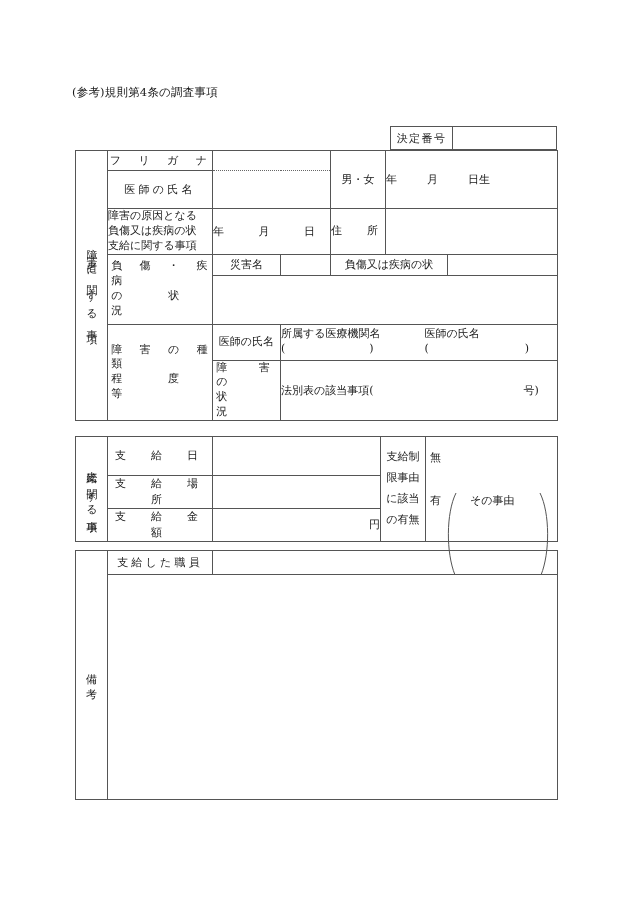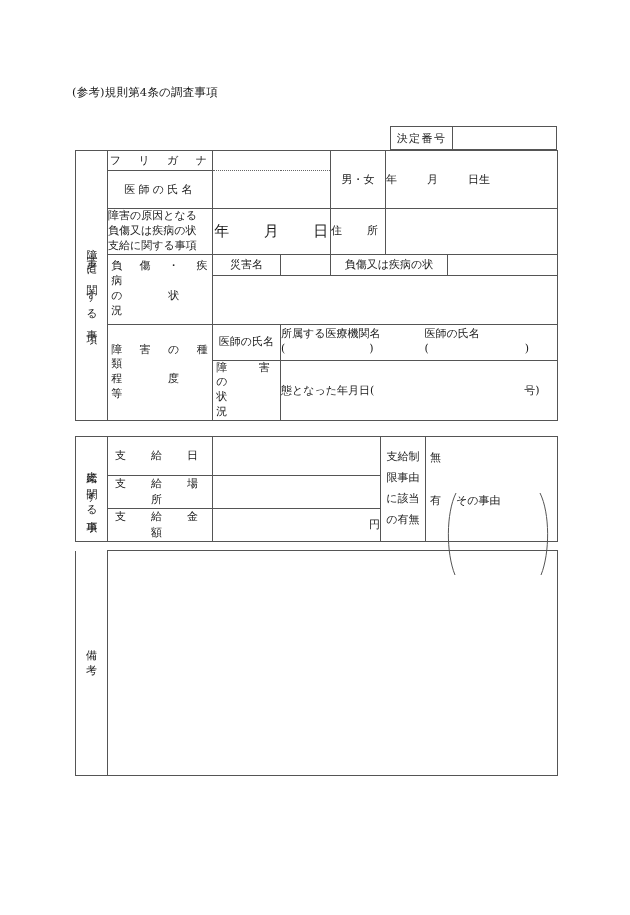--- a/index.html
+++ b/index.html
@@ -131,22 +131,21 @@
   }
   .furigana-blank {
     border-bottom: 1px dotted #666 !important;
     border-top: 1px solid #555 !important;
     border-left: 1px solid #555 !important;
     border-right: 1px solid #555 !important;
   }
   .nb-t { border-top: none !important; }
 
   .date-inline {
-    text-align: center;
-    font-size: 15px;
+    font-size: 11px;
     letter-spacing: 0.5px;
   }
   .date-inline span { display: inline-block; }
   .gap-m { width: 34px; }
 
   .birth-cell {
     text-align: left;
     padding-right: 14px;
     font-size: 11px;
   }
@@ -192,21 +191,21 @@
     font-size: 11px;
   }
   .brace-no {
     position: absolute;
     left: 4px;
     bottom: 24px;
     font-size: 11px;
   }
   .brace-reason {
     position: absolute;
-    left: 30px;
+    left: 44px;
     top: 4px;
     font-size: 11px;
   }
   .brace-svg {
     position: absolute;
     left: 18px;
     top: 2px;
   }
   .bikou-stack {
     display: flex;
@@ -309,21 +308,21 @@
           </div>
         </td>
       </tr>
 
       <tr>
         <td class="lbl-2line" style="height:34px">
           <div class="spread">障　　害　　の</div>
           <div class="spread">状　　　　況</div>
         </td>
         <td colspan="4" class="houbetsu">
-          <span>態となった年月日(</span><span class="gapbig"></span><span>号)</span>
+          <span>法別表の該当事項(</span><span class="gapbig"></span><span>号)</span>
         </td>
       </tr>
     </tbody>
   </table>
 
   <table class="main-table" style="top:436px">
     <colgroup>
       <col style="width:32px">
       <col style="width:105px">
       <col style="width:168px">
@@ -371,20 +370,25 @@
   </table>
 
   <table class="main-table" style="top:550px">
     <colgroup>
       <col style="width:32px">
       <col style="width:105px">
       <col style="width:345px">
     </colgroup>
     <tbody>
       <tr>
+        <td style="border-left:1px solid #555;border-bottom:none;border-top:1px solid #555;border-right:1px solid #555"></td>
+        <td class="lbl spread" style="height:24px">支給した職員</td>
+        <td></td>
+      </tr>
+      <tr>
         <td style="border-top:none">
           <div class="bikou-stack">
             <span>備</span>
             <span>考</span>
           </div>
         </td>
         <td colspan="2" style="height:225px"></td>
       </tr>
     </tbody>
   </table>

